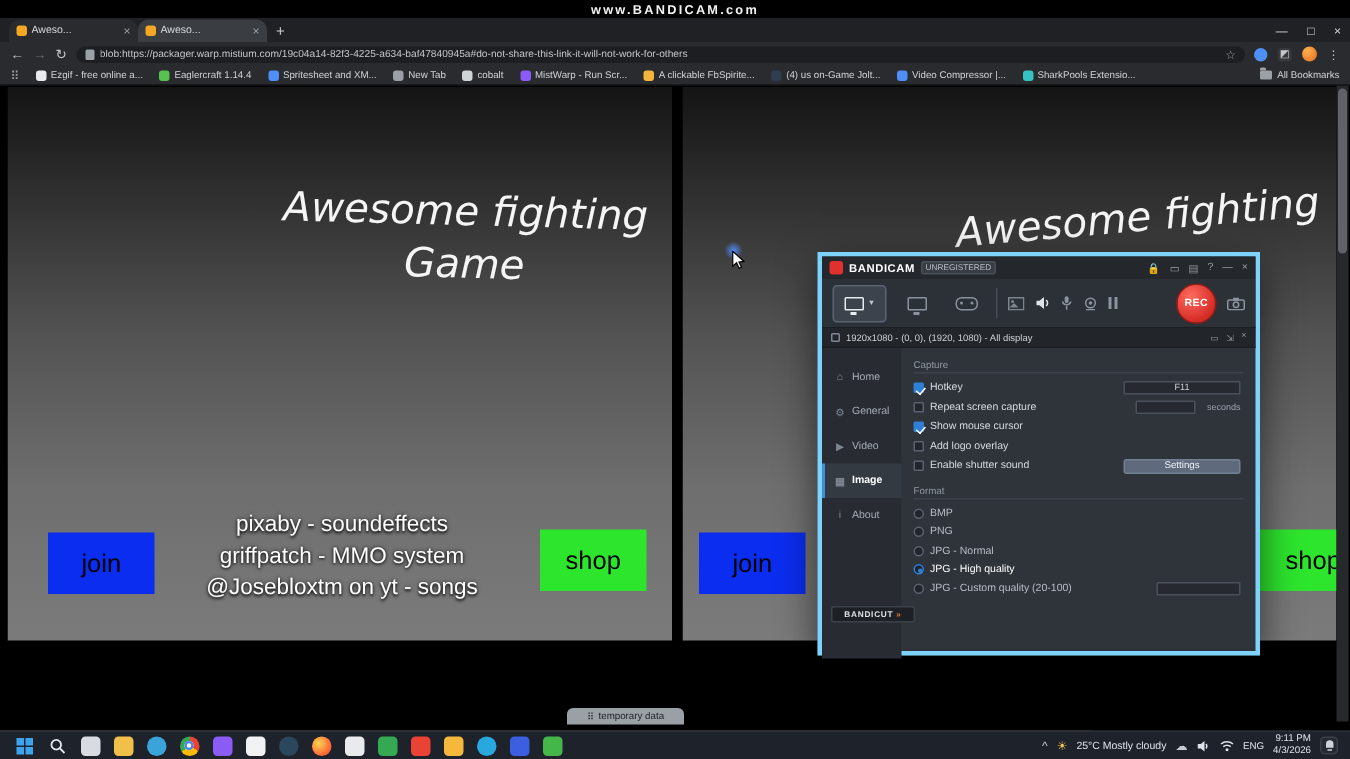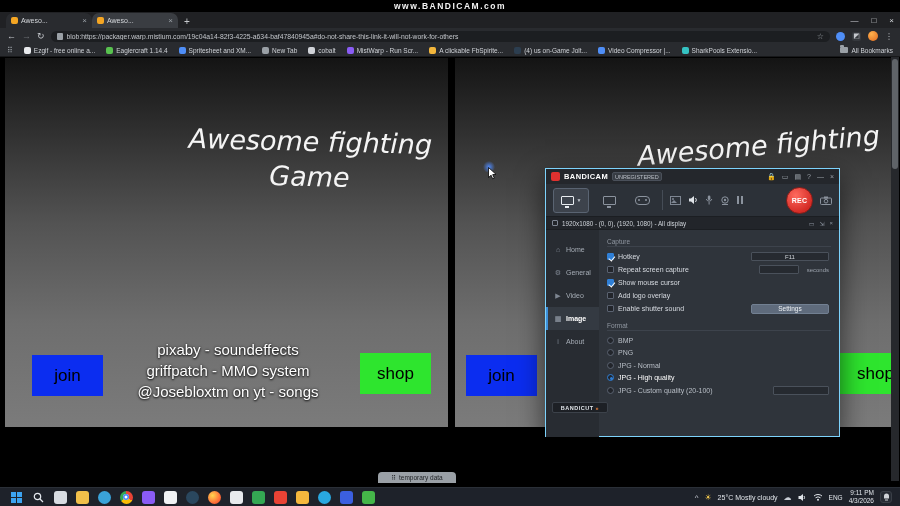--- a/index.html
+++ b/index.html
@@ -77,21 +77,21 @@
   .vscroll { position:absolute; left:891px; top:0; width:8px; height:424px; background:#26282c; }
   .vthumb { position:absolute; left:1px; top:2px; width:6px; height:110px; background:#5f6368; border-radius:3px; }
 
   
   .cursor-glow { position:absolute; left:483px; top:161px; width:12px; height:12px; border-radius:50%;
                  background:radial-gradient(circle, rgba(80,140,255,.95), rgba(80,140,255,0) 72%); }
   .cursor { position:absolute; left:488px; top:167px; }
 
   
   .bandicam { position:absolute; left:545px; top:168px; width:295px; height:269px; background:#2f343b;
-              border:1px solid #7dd3fc; box-shadow:0 10px 26px rgba(0,0,0,.6); font-size:7px; color:#d6dae0; }
+              border:3px solid #7dd3fc; box-shadow:0 10px 26px rgba(0,0,0,.6); font-size:7px; color:#d6dae0; }
   .bc-titlebar { height:15px; background:#24272c; display:flex; align-items:center; gap:4px; padding:0 5px; }
   .bc-logo-ic { width:9px; height:9px; background:#e0312f; border-radius:2px; }
   .bc-logo-text { font-size:7.5px; font-weight:bold; color:#fff; letter-spacing:.4px; }
   .bc-unreg { font-size:5.5px; color:#b9bec6; background:#383d44; border:1px solid #4a505a; padding:0 2px;
               height:9px; line-height:8px; border-radius:2px; }
   .bc-tbicons { margin-left:auto; display:flex; align-items:center; gap:6px; font-size:7px; color:#9aa0a8; }
   .bc-lock { color:#37c06d; }
   .bc-toolbar { height:33px; background:#2c3138; border-bottom:1px solid #1b1e22; display:flex;
                 align-items:center; gap:7px; padding:0 7px; }
   .bc-mode { width:36px; height:25px; background:#3d434c; border:1px solid #5a6472; border-radius:3px;

